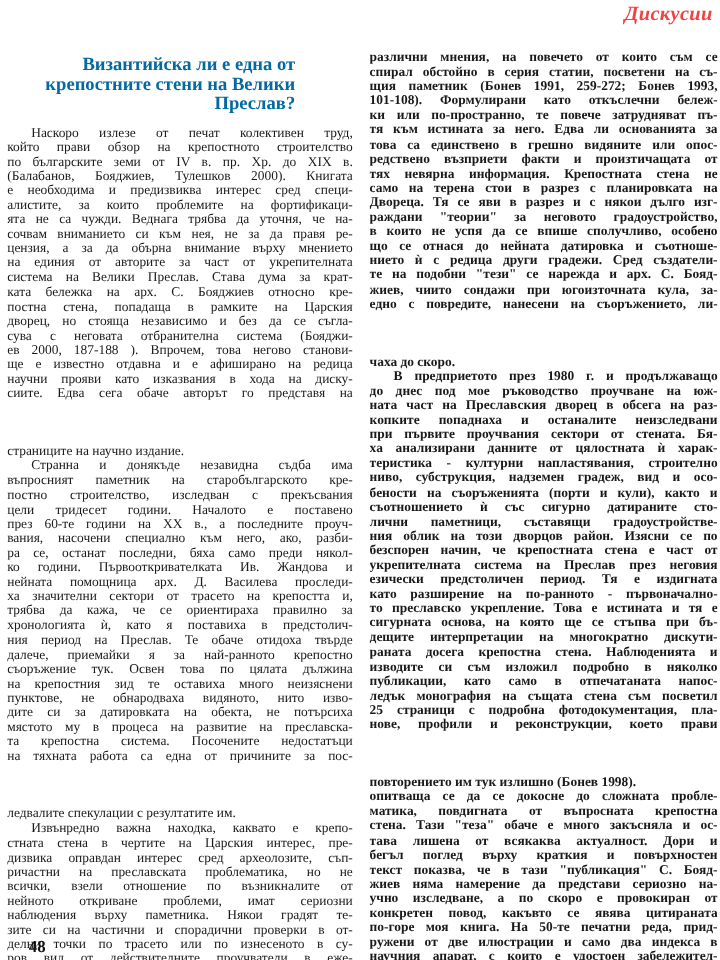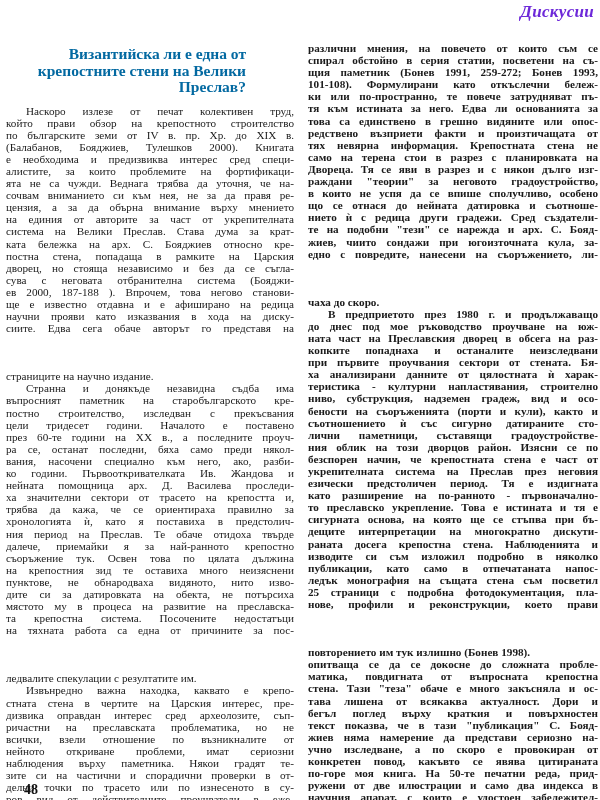--- a/index.html
+++ b/index.html
@@ -6,21 +6,21 @@
   body {
     width: 600px; height: 800px; overflow: hidden;
     background: #ffffff; color: #1a1a1a;
     font-family: "Liberation Serif", "DejaVu Serif", serif;
     position: relative;
   }
   .section-header {
     position: absolute; top: 2px; right: 6px;
     font-family: "Liberation Serif", serif;
     font-style: italic; font-weight: bold;
-    font-size: 17px; color: #6d28d9;
+    font-size: 17px; color: #ef4444;
     letter-spacing: 0.3px;
   }
   .col {
     position: absolute;
     font-size: 11.2px;
     line-height: 12.1px;
     text-align: justify;
   }
   .col-left { left: 6px; top: 46px; width: 288px; }
   .col-right { left: 308px; top: 42px; width: 290px; font-weight: bold; }
@@ -73,22 +73,22 @@
       <span class="line">ев 2000, 187-188 ). Впрочем, това негово станови-</span>
       <span class="line">ще е известно отдавна и е афиширано на редица</span>
       <span class="line">научни прояви като изказвания в хода на диску-</span>
       <span class="line">сиите. Едва сега обаче авторът го представя на</span>
       <span class="line last">страниците на научно издание.</span>
       <span class="line indent">Странна и донякъде незавидна съдба има</span>
       <span class="line">въпросният паметник на старобългарското кре-</span>
       <span class="line">постно строителство, изследван с прекъсвания</span>
       <span class="line">цели тридесет  години. Началото е поставено</span>
       <span class="line">през 60-те години на XX в., а последните проуч-</span>
+      <span class="line">вания, насочени специално към него, ако, разби-</span>
       <span class="line">ра се, останат последни, бяха само преди някол-</span>
-      <span class="line">вания, насочени специално към него, ако, разби-</span>
       <span class="line">ко години. Първооткривателката Ив. Жандова и</span>
       <span class="line">нейната помощница арх. Д. Василева проследи-</span>
       <span class="line">ха значителни сектори от трасето на крепостта и,</span>
       <span class="line">трябва да кажа, че се ориентираха правилно за</span>
       <span class="line">хронологията ѝ, като я поставиха в предстолич-</span>
       <span class="line">ния период на Преслав. Те обаче отидоха твърде</span>
       <span class="line">далече, приемайки я за най-ранното крепостно</span>
       <span class="line">съоръжение тук. Освен това по цялата дължина</span>
       <span class="line">на крепостния зид те оставиха много неизяснени</span>
       <span class="line">пунктове, не обнародваха видяното, нито изво-</span>

